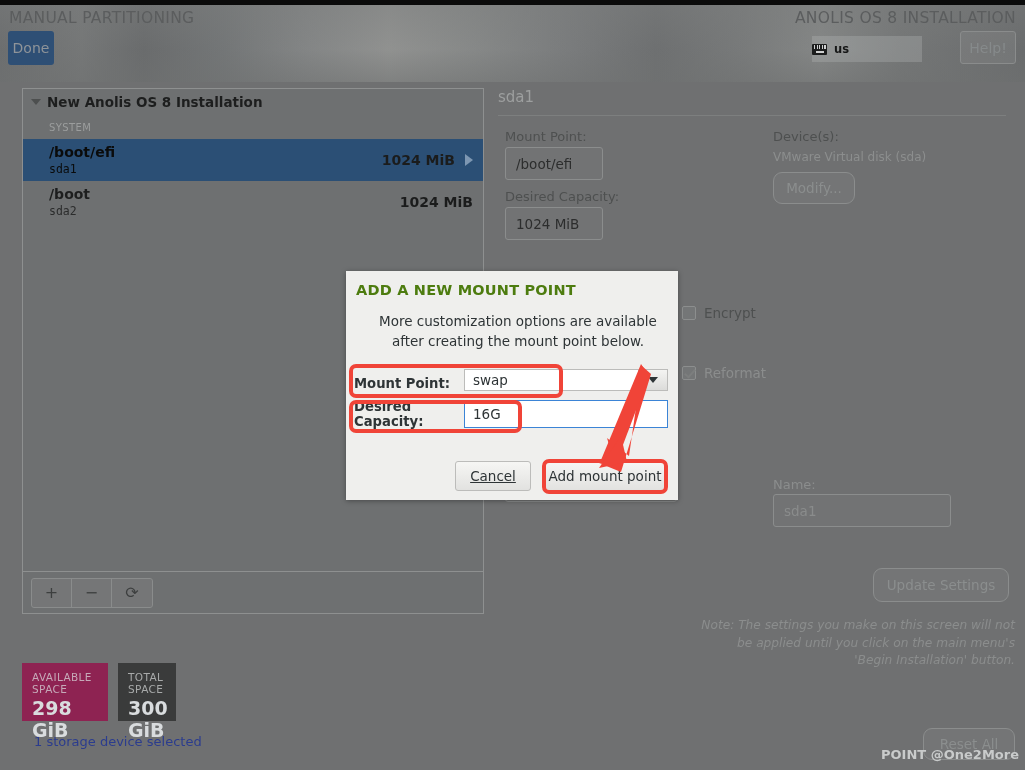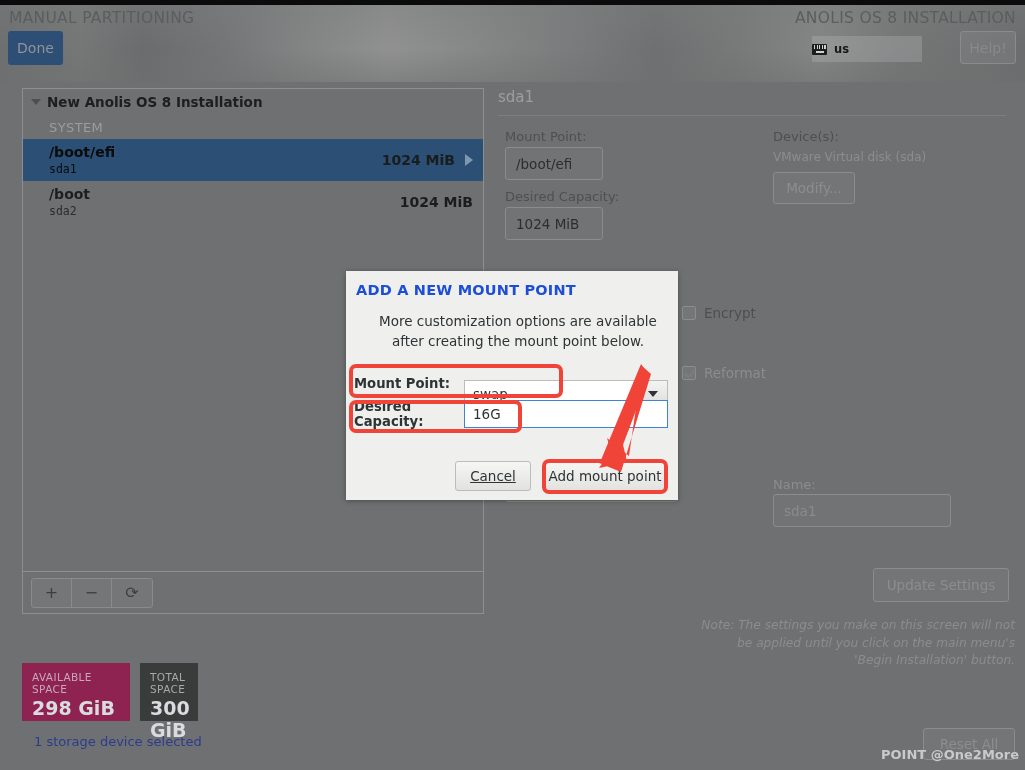--- a/index.html
+++ b/index.html
@@ -43,21 +43,21 @@
     font-size: 15.5px; letter-spacing: .3px;
     color: #5b5d5e; text-transform: none;
   }
   .hdr-title-right {
     position: absolute; right: 9px; top: 9px;
     font-size: 15.5px; letter-spacing: .3px;
     color: #5b5d5e;
   }
   .btn-done {
     position: absolute; left: 8px; top: 31px;
-    width: 55px; height: 34px;
+    width: 46px; height: 34px;
     background: #2e4f75; border: none; border-radius: 3px;
     color: #8f9499; font-size: 14px;
     display: flex; align-items: center; justify-content: center;
     cursor: default;
   }
   .kbd-box {
     position: absolute; left: 812px; top: 36px;
     width: 110px; height: 26px;
     background: rgba(180,182,182,0.32);
     display: flex; align-items: center; gap: 7px;
@@ -101,21 +101,21 @@
     font-size: 13.5px; font-weight: bold; color: #1d1e1e;
   }
   .tri-down {
     width: 0; height: 0;
     border-left: 5px solid transparent; border-right: 5px solid transparent;
     border-top: 6px solid #4d4f4f;
   }
   .group-label {
     padding-left: 26px; height: 24px;
     display: flex; align-items: center;
-    font-size: 13px; color: #9b9d9d; letter-spacing: .4px;
+    font-size: 10px; color: #9b9d9d; letter-spacing: .4px;
   }
   .part-row {
     position: relative; height: 42px;
     padding: 4px 10px 4px 26px;
     display: flex; align-items: center; justify-content: space-between;
   }
   .part-row.selected { background: #2b4f75; }
   .part-left { display: flex; flex-direction: column; gap: 1px; }
   .part-name { font-size: 14px; font-weight: bold; color: #1d1e1e; line-height: 1.15; }
   .part-dev  { font-size: 11.5px; color: #2b2c2c; font-family: "DejaVu Sans Mono", monospace; }
@@ -140,21 +140,21 @@
     background: rgba(150,152,152,0.18);
     display: flex; align-items: center; justify-content: center;
     color: #3d3f3f; font-size: 16px;
     border-right: 1px solid #8a8c8c;
   }
   .tb-btn:last-child { border-right: none; }
 
   
   .space-row { position: absolute; left: 22px; top: 663px; display: flex; gap: 10px; }
   .space-box { width: 104px; height: 58px; padding: 8px 10px; color: #cfd2d4; }
-  .space-box.avail { background: #8e2352; width: 108px; }
+  .space-box.avail { background: #8e2352; width: 86px; }
   .space-box.total { background: #3a3b3b; width: 58px; }
   .space-cap { font-size: 10.5px; letter-spacing: .4px; color: #c6a9b8; }
   .space-box.total .space-cap { color: #a8aaaa; }
   .space-val { font-size: 19px; font-weight: bold; margin-top: 2px; color: #d9dcde; }
   .storage-link {
     position: absolute; left: 34px; top: 734px;
     font-size: 13px; color: #2b3c8e; 
   }
 
   
@@ -166,21 +166,21 @@
   }
   .rp-label { font-size: 13px; color: #4e5050; }
   .rp-field {
     border: 1px solid #8b8d8d; border-radius: 3px;
     background: rgba(150,152,152,0.10);
     height: 33px; display: flex; align-items: center; padding-left: 10px;
     font-size: 13.5px; color: #2c2d2d;
   }
   .rp-field.muted { color: #8a8c8c; }
   .rp-btn {
-    border: 1px solid #8b8d8d; border-radius: 3px;
+    border: 1px solid #8b8d8d; border-radius: 9px;
     background: rgba(150,152,152,0.14);
     display: flex; align-items: center; justify-content: center;
     font-size: 13.5px; color: #8b8e8e;
   }
   .rp-static { font-size: 12px; color: #8c8e8e; }
   .cb-row { display: flex; align-items: center; gap: 8px; font-size: 13.5px; }
   .cb {
     width: 14px; height: 14px; border: 1px solid #8c8e8e; border-radius: 2px;
     background: rgba(160,162,162,0.12);
   }
@@ -210,35 +210,35 @@
 
   
   .dlg {
     position: absolute; left: 346px; top: 271px;
     width: 332px; height: 229px;
     background: #efefed;
     box-shadow: 0 1px 5px rgba(0,0,0,0.35);
   }
   .dlg-title {
     position: absolute; left: 10px; top: 11px;
-    font-size: 14.5px; font-weight: bold; color: #1d4ed8;
+    font-size: 14.5px; font-weight: bold; color: #4d7c0f;
     letter-spacing: .2px;
   }
   .dlg-sub {
     position: absolute; left: 24px; top: 41px; width: 296px;
     font-size: 13.5px; color: #2e3436; text-align: center; line-height: 1.45;
   }
   .dlg-row { position: absolute; display: flex; align-items: center; }
   .dlg-rowlabel {
     font-size: 13.2px; font-weight: bold; color: #2e3436;
     width: 110px; padding-left: 8px;
   }
   .combo {
     position: absolute; left: 118px; top: 98px;
-    width: 204px; height: 28px; display: flex; margin-top: 11px;
+    width: 204px; height: 22px; display: flex;
   }
   .combo-entry {
     flex: 1; background: #ffffff; border: 1px solid #bcbcba; border-right: none;
     display: flex; align-items: center; padding-left: 8px;
     font-size: 13.5px; color: #2e3436;
   }
   .combo-arrow {
     width: 30px; background: linear-gradient(180deg,#f4f4f2,#dcdcda);
     border: 1px solid #bcbcba;
     display: flex; align-items: center; justify-content: center;

